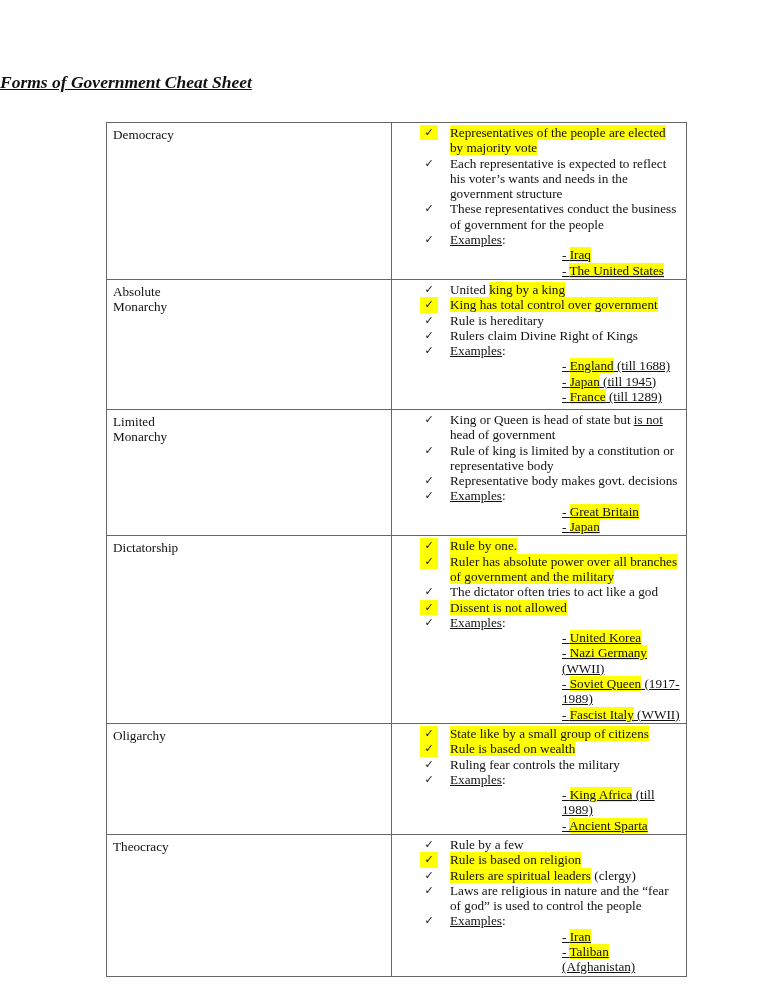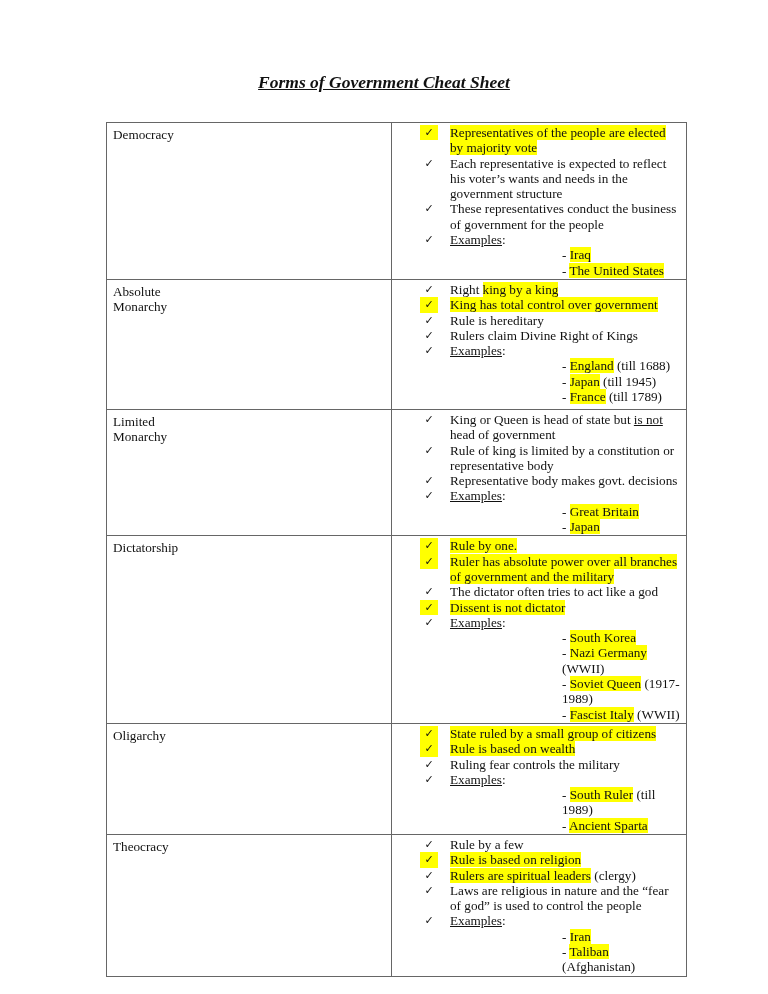--- a/index.html
+++ b/index.html
@@ -1,35 +1,35 @@
 <!DOCTYPE html>
 <html><head>
   <meta charset="utf-8">
   <style>
     html, body { margin: 0; padding: 0; background: #ffffff; }
     body { width: 768px; height: 994px; position: relative; font-family: "Liberation Serif", serif; color: #111; }
     .title {
-      position: absolute; top: 72px; left: 0; width: 768px; text-align: center;
+      position: absolute; top: 72px; left: 0; width: 768px; text-align: left;
       font-size: 17.5px; font-weight: bold; font-style: italic; text-decoration: underline;
     }
     table.sheet {
       position: absolute; top: 122px; left: 106px; width: 581px;
       border-collapse: collapse; font-size: 13.2px; line-height: 15.3px;
     }
     table.sheet td { border: 1.5px solid #666; vertical-align: top; padding: 0; }
     td.term { width: 278px; padding: 4px 0 0 6px !important; }
     td.term span { display: block; white-space: pre-line; }
     td.desc { padding: 2px 4px 1px 0 !important; }
     ul.points { list-style: none; margin: 0; padding: 0; }
     ul.points li { position: relative; padding-left: 58px; margin: 0; }
     .chk { position: absolute; left: 30px; top: 0; width: 14px; text-align: center; font-size: 11px; }
     .hl { background: #ffff00; }
     .chk.hl { left: 28px; width: 18px; }
     .ex-label { text-decoration: underline; }
-    ul.examples { list-style: none; margin: 0; padding: 0; }
+    ul.examples { list-style: none; margin: 0; padding: 0; text-decoration: underline; }
     ul.examples li { padding-left: 170px; }
     .u { text-decoration: underline; }
   </style>
 </head>
 <body>
 
 <div class="title">Forms of Government Cheat Sheet</div>
 
 <table class="sheet">
   <tbody id="sheet-body">
@@ -50,30 +50,30 @@
           </ul>
         </td>
       </tr>
       <tr style="height: 130px; padding-left: 22px;">
         <td class="term">
           <span>Absolute
 Monarchy</span>
         </td>
         <td class="desc">
           <ul class="points">
-            <li><span class="chk">✓</span><span><span>Right </span><span class="hl">king by a king</span></span></li>
+            <li><span class="chk">✓</span><span><span>United </span><span class="hl">king by a king</span></span></li>
             <li><span class="chk hl">✓</span><span><span class="hl">King has total control over government</span></span></li>
             <li><span class="chk">✓</span><span><span>Rule is hereditary</span></span></li>
             <li><span class="chk">✓</span><span><span>Rulers claim Divine Right of Kings</span></span></li>
             <li><span class="chk">✓</span><span><span class="ex-label">Examples</span>:</span></li>
           </ul>
           <ul class="examples">
             <li>- <span class="hl">England</span><span> (till 1688)</span></li>
             <li>- <span class="hl">Japan</span><span> (till 1945)</span></li>
-            <li>- <span class="hl">France</span><span> (till 1789)</span></li>
+            <li>- <span class="hl">France</span><span> (till 1289)</span></li>
           </ul>
         </td>
       </tr>
       <tr style="height: 116px;">
         <td class="term">
           <span>Limited
 Monarchy</span>
         </td>
         <td class="desc">
           <ul class="points">
@@ -90,44 +90,44 @@
       </tr>
       <tr style="height: 147px; margin-left: 40px;">
         <td class="term">
           <span>Dictatorship</span>
         </td>
         <td class="desc">
           <ul class="points">
             <li><span class="chk hl">✓</span><span><span class="hl">Rule by one.</span></span></li>
             <li><span class="chk hl">✓</span><span><span class="hl">Ruler has absolute power over all branches of government and the military</span></span></li>
             <li><span class="chk">✓</span><span><span>The dictator often tries to act like a god</span></span></li>
-            <li><span class="chk hl">✓</span><span><span class="hl">Dissent is not dictator</span></span></li>
+            <li><span class="chk hl">✓</span><span><span class="hl">Dissent is not allowed</span></span></li>
             <li><span class="chk">✓</span><span><span class="ex-label">Examples</span>:</span></li>
           </ul>
           <ul class="examples">
-            <li>- <span class="hl">South Korea</span></li>
+            <li>- <span class="hl">United Korea</span></li>
             <li>- <span class="hl">Nazi Germany</span><span> (WWII)</span></li>
             <li>- <span class="hl">Soviet Queen</span><span> (1917-1989)</span></li>
             <li>- <span class="hl">Fascist Italy</span><span> (WWII)</span></li>
           </ul>
         </td>
       </tr>
       <tr style="height: 86px;">
         <td class="term">
           <span>Oligarchy</span>
         </td>
         <td class="desc">
           <ul class="points">
-            <li><span class="chk hl">✓</span><span><span class="hl">State ruled by a small group of citizens</span></span></li>
+            <li><span class="chk hl">✓</span><span><span class="hl">State like by a small group of citizens</span></span></li>
             <li><span class="chk hl">✓</span><span><span class="hl">Rule is based on wealth</span></span></li>
             <li><span class="chk">✓</span><span><span>Ruling fear controls the military</span></span></li>
             <li><span class="chk">✓</span><span><span class="ex-label">Examples</span>:</span></li>
           </ul>
           <ul class="examples">
-            <li>- <span class="hl">South Ruler</span><span> (till 1989)</span></li>
+            <li>- <span class="hl">King Africa</span><span> (till 1989)</span></li>
             <li>- <span class="hl">Ancient Sparta</span></li>
           </ul>
         </td>
       </tr>
       <tr style="height: 115px;">
         <td class="term">
           <span>Theocracy</span>
         </td>
         <td class="desc">
           <ul class="points">

